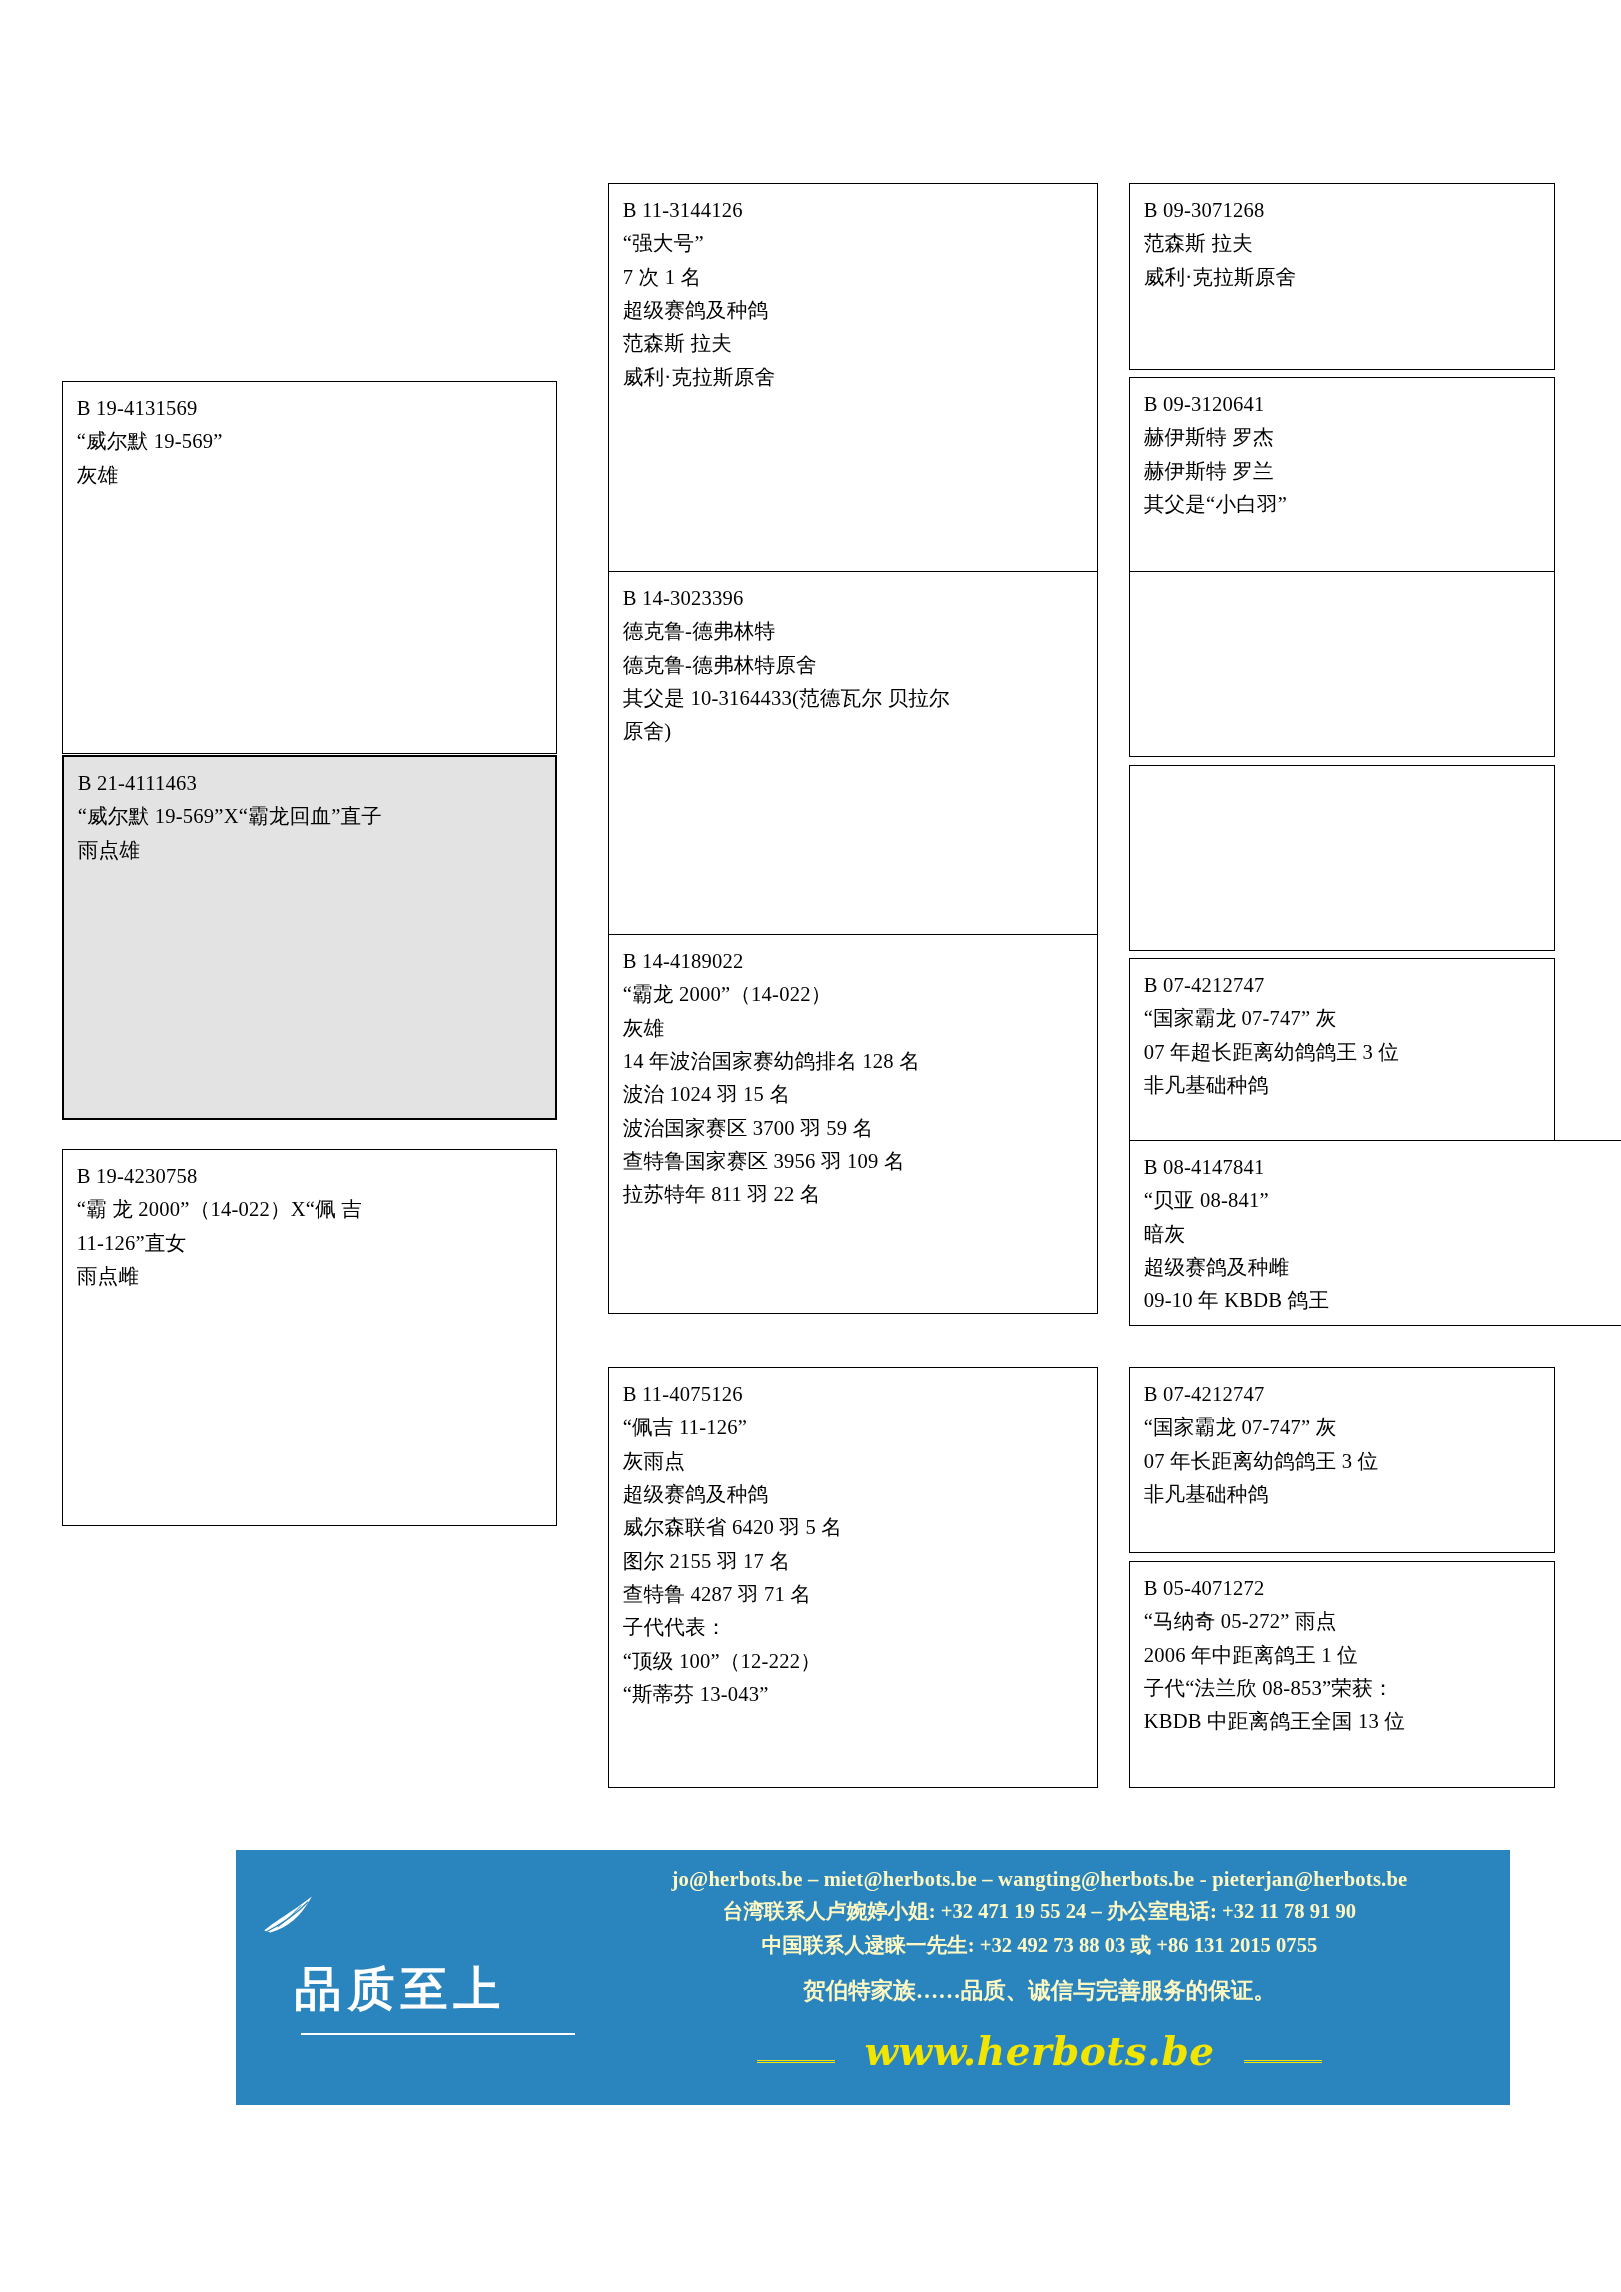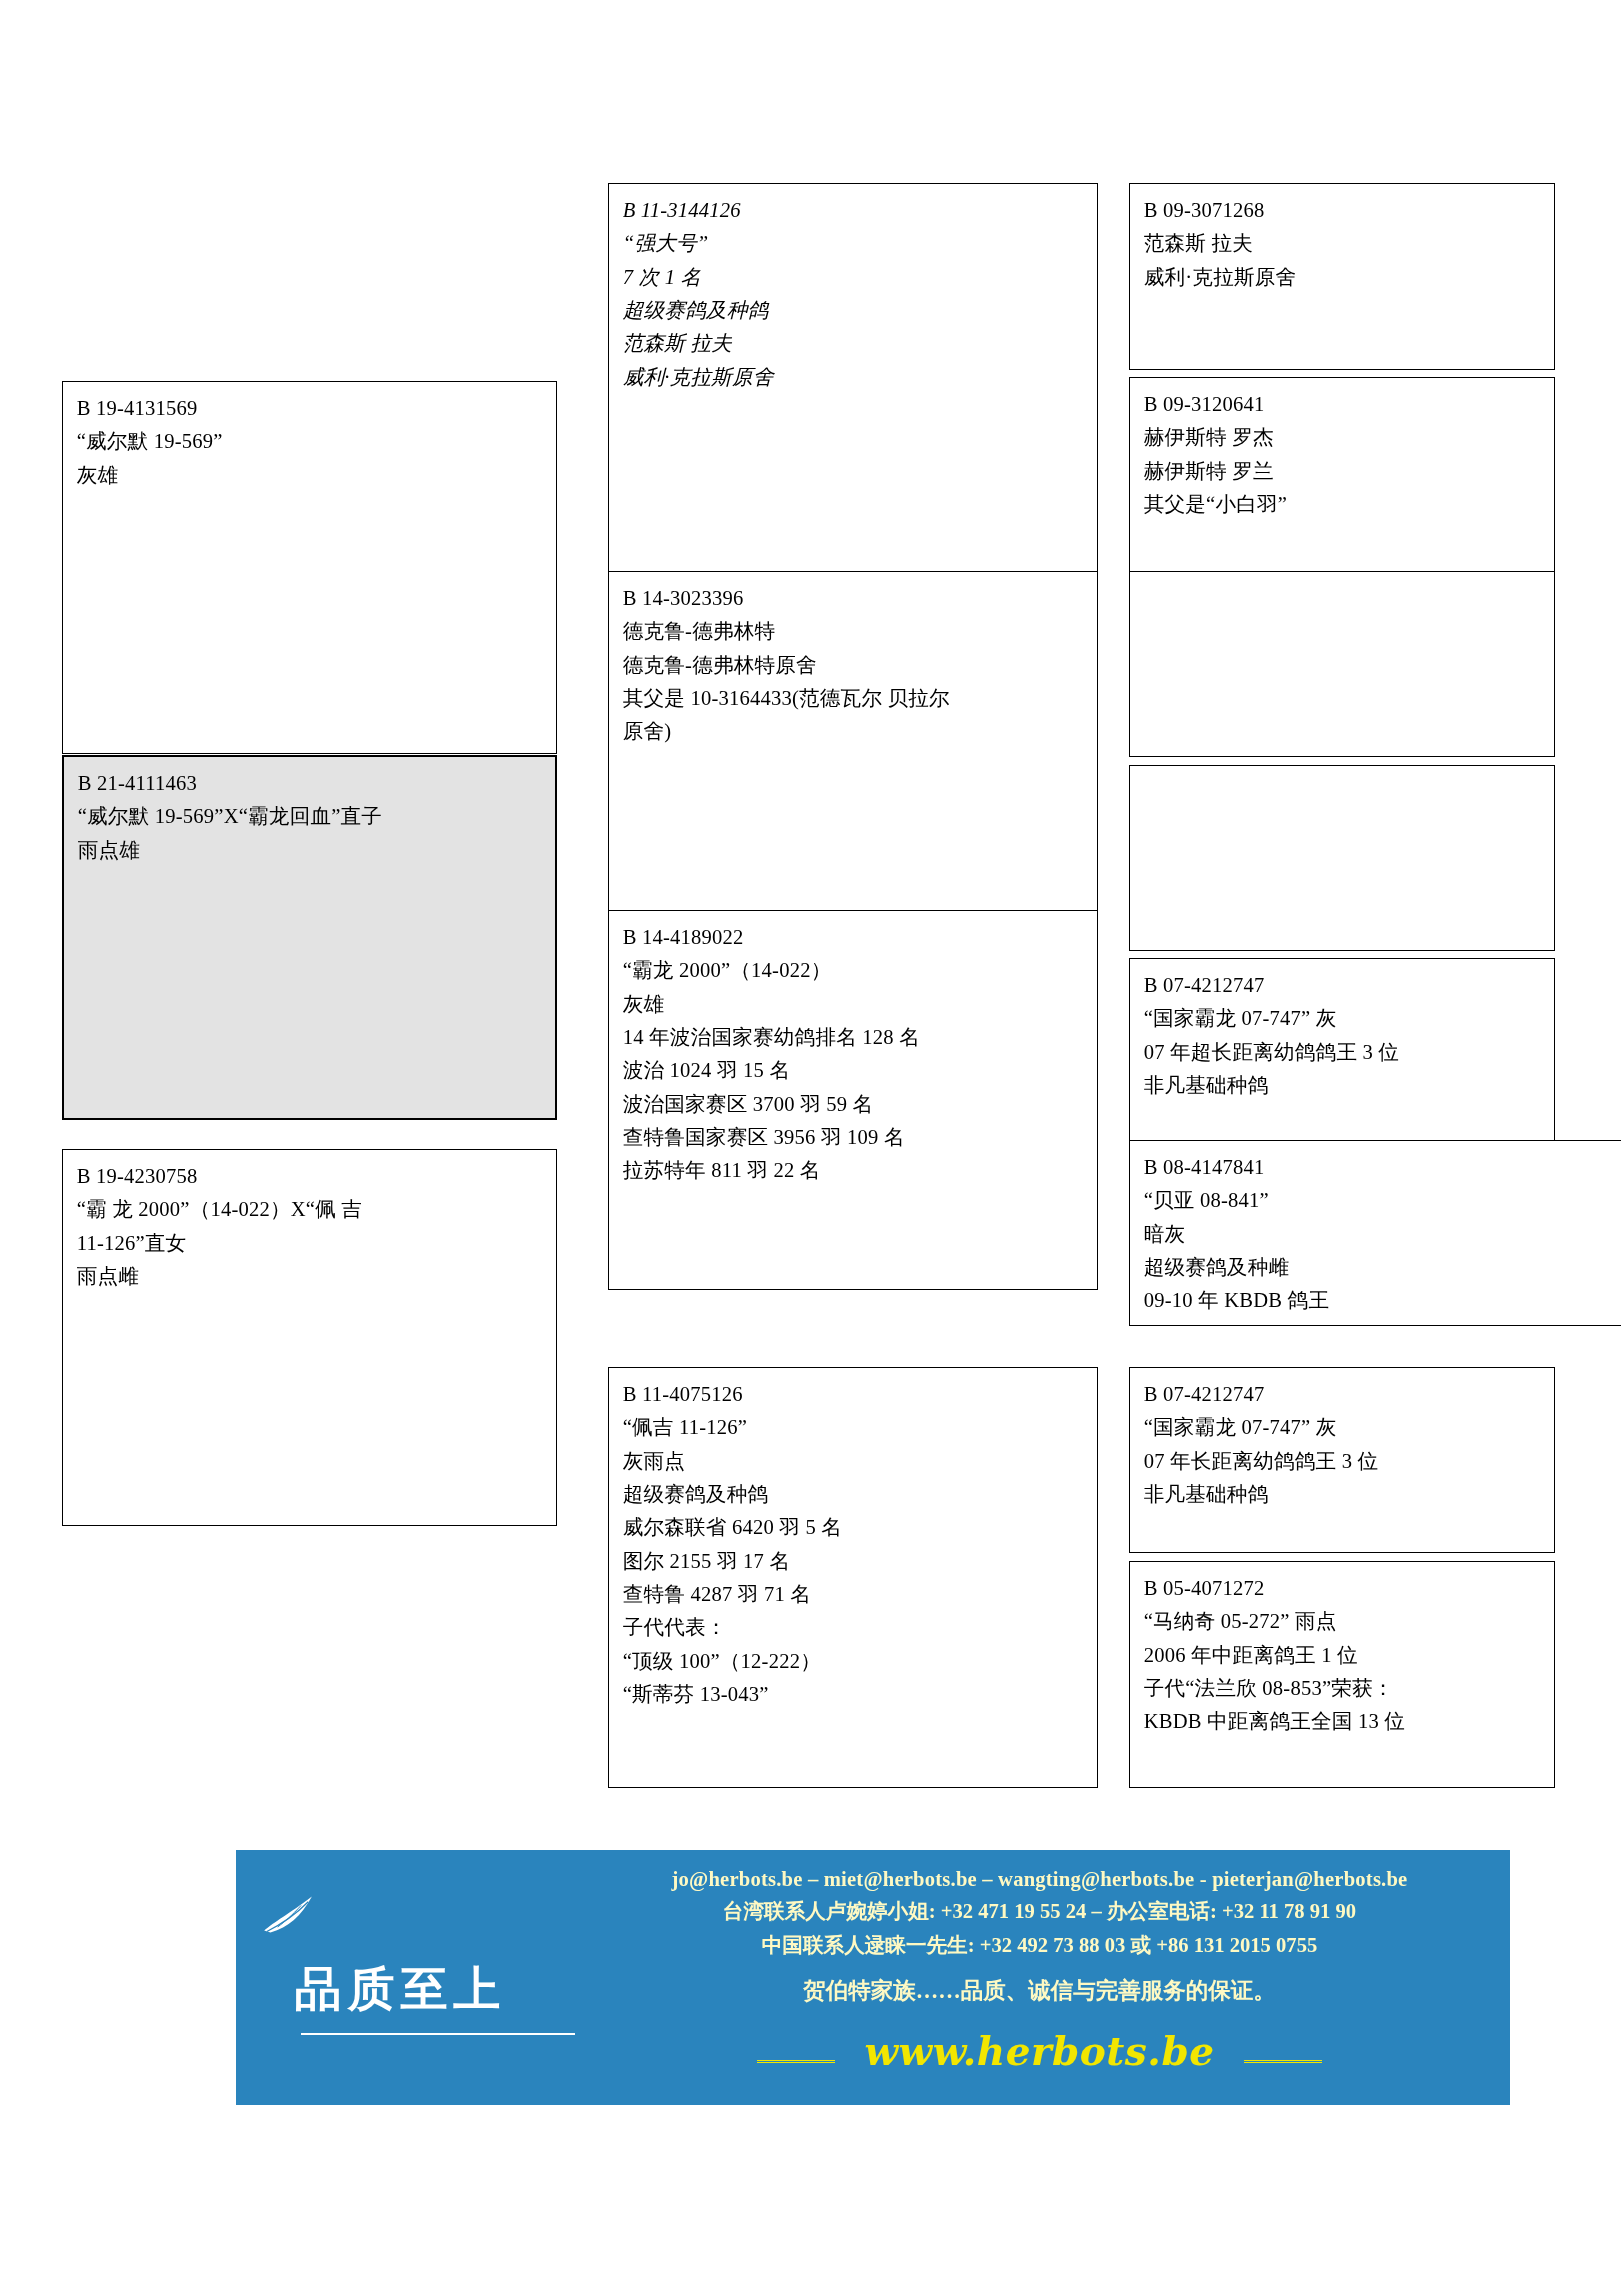--- a/index.html
+++ b/index.html
@@ -156,34 +156,34 @@
 
   <div class="box self" style="left:62px; top:755px; width:495px; height:365px;">B 21-4111463
 “威尔默 19-569”X“霸龙回血”直子
 雨点雄</div>
 
   <div class="box" style="left:62px; top:1149px; width:495px; height:377px;">B 19-4230758
 “霸 龙 2000”（14-022）X“佩 吉
 11-126”直女
 雨点雌</div>
 
-  <div class="box" style="left:608px; top:183px; width:490px; height:448px;font-style:italic;">B 11-3144126
+  <div class="box" style="left:608px; top:183px; width:490px; height:448px;">B 11-3144126
 “强大号”
 7 次 1 名
 超级赛鸽及种鸽
 范森斯 拉夫
 威利·克拉斯原舍</div>
 
   <div class="box" style="left:608px; top:571px; width:490px; height:380px;">B 14-3023396
 德克鲁-德弗林特
 德克鲁-德弗林特原舍
 其父是 10-3164433(范德瓦尔 贝拉尔
 原舍)</div>
 
-  <div class="box" style="left:608px; top:910px; width:490px; height:380px;">B 14-4189022
+  <div class="box" style="left:608px; top:934px; width:490px; height:380px;">B 14-4189022
 “霸龙 2000”（14-022）
 灰雄
 14 年波治国家赛幼鸽排名 128 名
 波治                    1024 羽   15 名
 波治国家赛区    3700 羽   59 名
 查特鲁国家赛区 3956 羽 109 名
 拉苏特年                 811 羽   22 名</div>
 
   <div class="box" style="left:608px; top:1367px; width:490px; height:421px;">B 11-4075126
 “佩吉 11-126”

